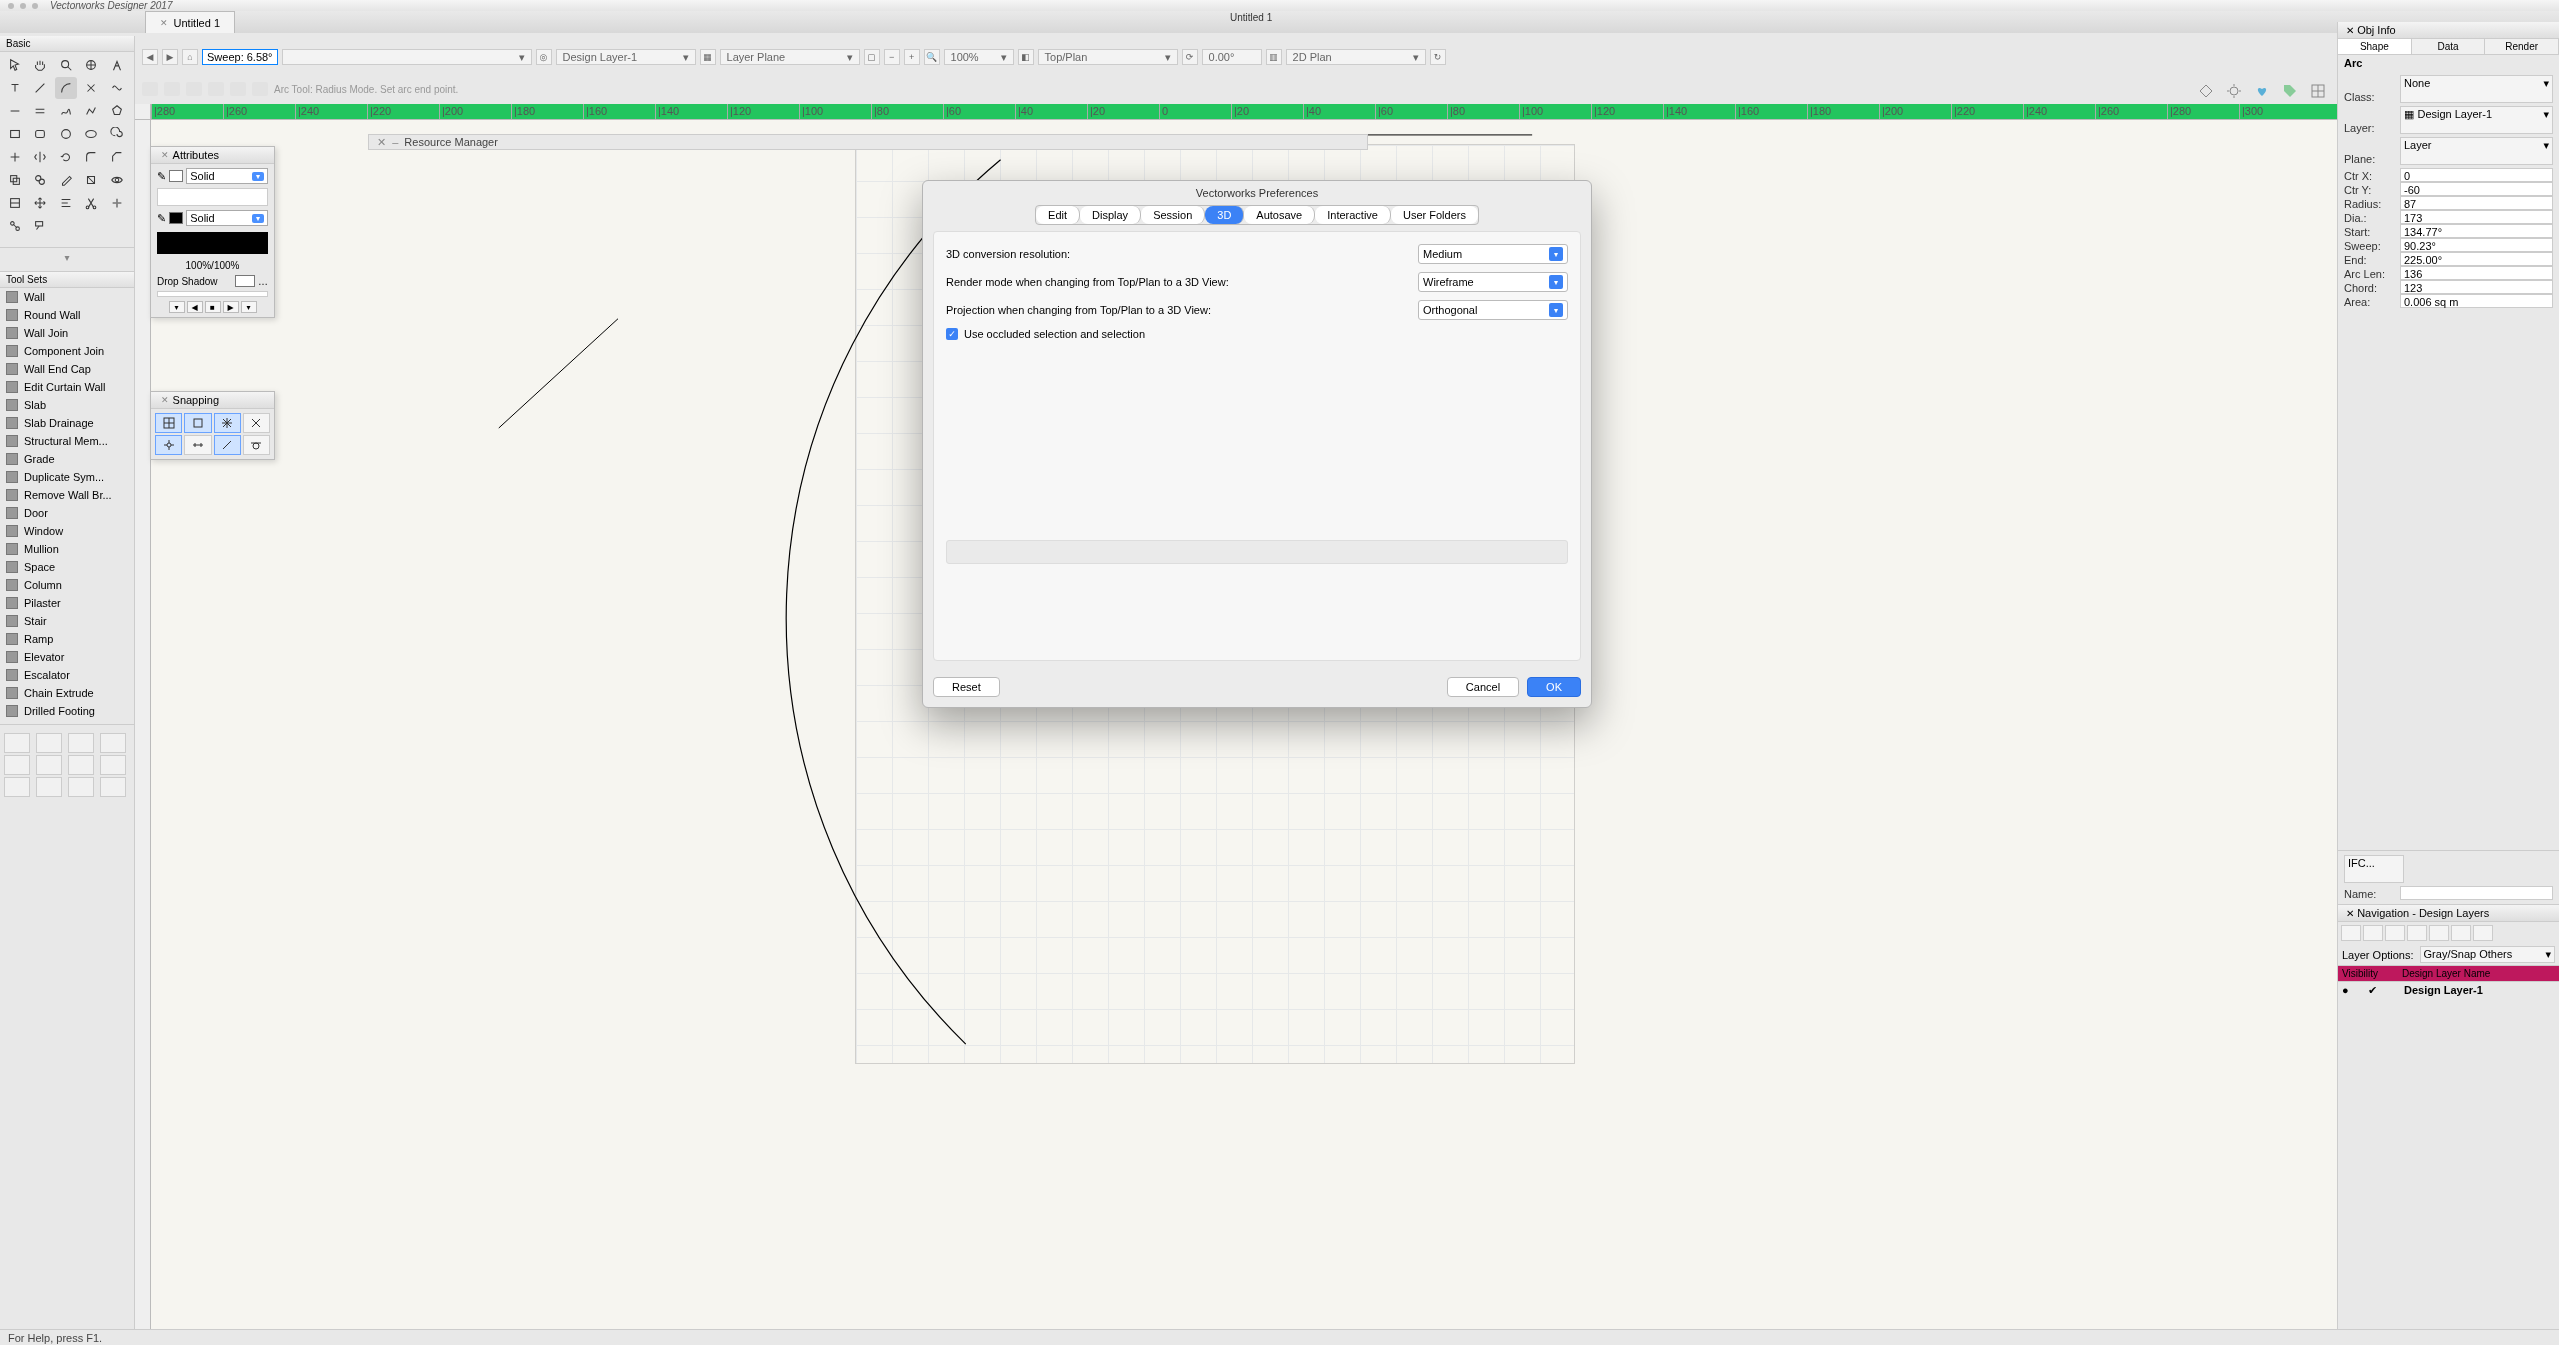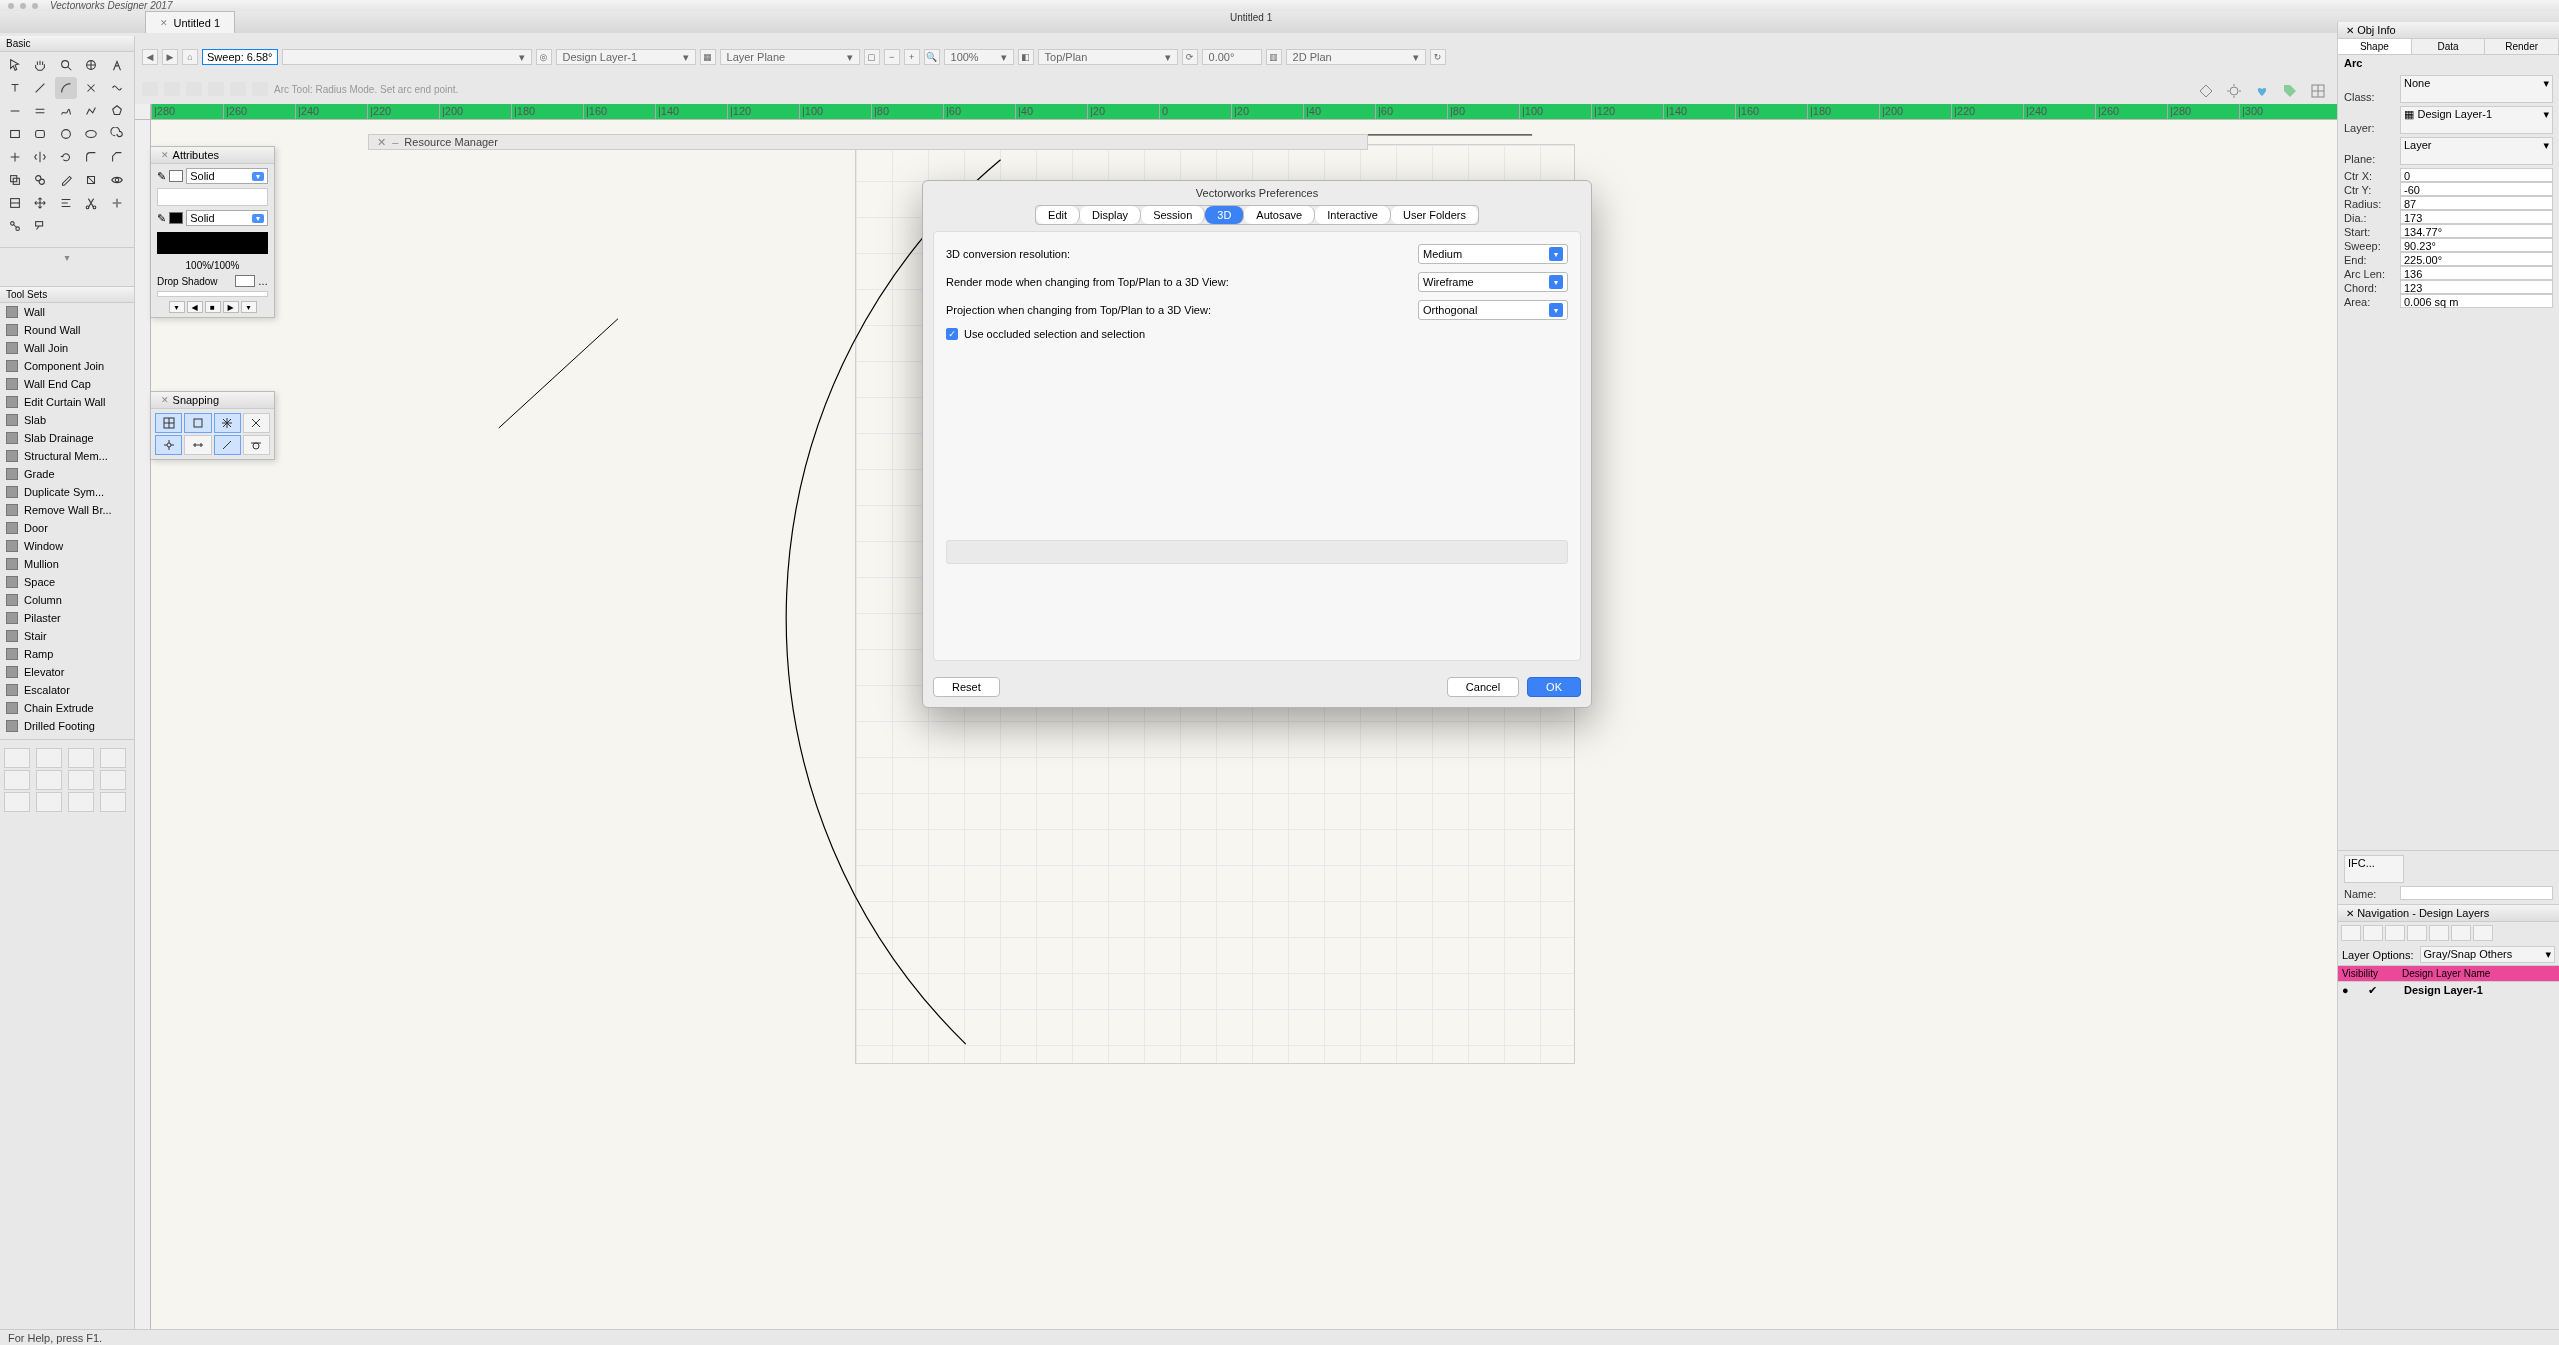--- a/index.html
+++ b/index.html
@@ -30,21 +30,21 @@
   
   .left-tools { position:absolute; left:0; top:36px; width:135px; bottom:16px; background:#e8e8e8; border-right:1px solid #ccc; }
   .left-tools .header { background:linear-gradient(#f4f4f4,#e0e0e0); font-size:10px; padding:2px 6px; border-bottom:1px solid #ccc; }
   .left-tools .tool-grid { display:grid; grid-template-columns:repeat(5,1fr); gap:1px; padding:2px 4px 6px; }
   .tool-cell { width:22px; height:22px; display:flex; align-items:center; justify-content:center; border-radius:3px; }
   .tool-cell svg { width:14px; height:14px; stroke:#3a3a3a; fill:none; stroke-width:1.2; }
   .tool-cell.sel { background:#d0d0d0; }
   .divider { height:1px; background:#ccc; margin:4px 0; }
   
   
-  .toolsets { margin-top:23px; }
+  .toolsets { margin-top:8px; }
   .toolsets .header { background:linear-gradient(#f4f4f4,#e0e0e0); font-size:10px; padding:2px 6px; border-top:1px solid #ccc; border-bottom:1px solid #ccc;}
   .toolsets .row { display:flex; align-items:center; padding:3px 6px; gap:6px; font-size:10px; }
   .toolsets .picon { width:12px; height:12px; background:#999; border:1px solid #777; }
   .toolsets .grid { display:grid; grid-template-columns:repeat(4,1fr); gap:2px; padding:4px; }
   .ts-cell { width:26px; height:20px; background:#f1f1f1; border:1px solid #ccc;}
   
   
   .canvas-wrap { position:absolute; left:135px; top:104px; right:222px; bottom:16px; background:#F6F5F0; overflow:hidden;}
   .ruler-h { position:absolute; left:16px; right:0; top:0; height:16px; background:#22c55e; border-bottom:1px solid #bbb; display:flex; font-size:8px; color:#555; }
   .ruler-v { position:absolute; left:0; top:16px; bottom:0; width:16px; background:#efefef; border-right:1px solid #bbb;}
@@ -88,21 +88,21 @@
   .obj-info .prow label { width:52px; color:#333;}
   .obj-info .prow .val { flex:1; background:#fff; border:1px solid #ccc; padding:1px 3px; height:14px;}
   .obj-info .prow .sel { flex:1; background:#f4f4f4; border:1px solid #ccc; padding:1px 3px; height:28px; display:flex; justify-content:space-between;}
   .obj-info .title { font-weight:bold; padding:2px 6px;}
   
   .nav-pal { border-top:1px solid #ccc;}
   .nav-pal .nhdr { background:linear-gradient(#f4f4f4,#dedede); padding:2px 8px; font-size:10px; border-bottom:1px solid #ccc;}
   .nav-pal .iconrow { display:flex; gap:2px; padding:3px;}
   .nav-pal .iconrow span { width:20px; height:16px; background:#f4f4f4; border:1px solid #ccc;}
   .nav-pal .orow { display:flex; padding:2px 4px; font-size:10px; gap:6px; align-items:center;}
-  .nav-pal .list-hdr { display:flex; border-top:1px solid #ccc; border-bottom:1px solid #ccc; background:#ec4899;}
+  .nav-pal .list-hdr { display:flex; border-top:1px solid #ccc; border-bottom:1px solid #ccc; background:#be185d;}
   .nav-pal .list-hdr span { font-size:10px; padding:2px 4px;}
   .nav-pal .list-row { display:flex; padding:2px 4px; font-size:10px; gap:6px;}
   
   
   .modal-shadow { position:absolute; left:922px; top:180px; width:670px; background:#ECECEC; border:1px solid #b5b5b5; border-radius:6px; box-shadow:0 16px 40px rgba(0,0,0,.35);}
   .modal-title { text-align:center; font-size:11px; padding:6px; color:#333;}
   .modal-tabs { display:flex; justify-content:center; margin-bottom:6px;}
   .seg { display:flex; border:1px solid #bbb; border-radius:4px; overflow:hidden;}
   .seg span { padding:3px 12px; font-size:11px; border-right:1px solid #bbb; background:#fff;border-radius:8px;}
   .seg span:last-child { border-right:none;}

